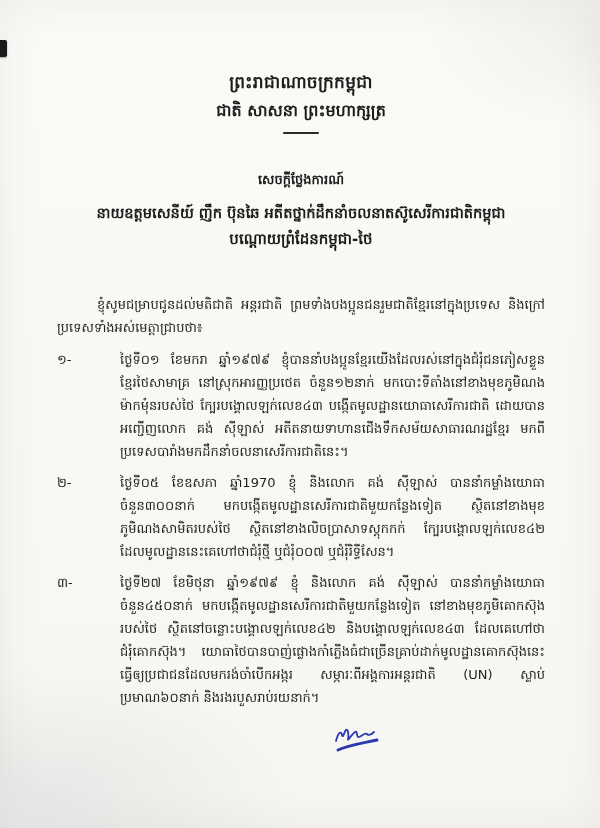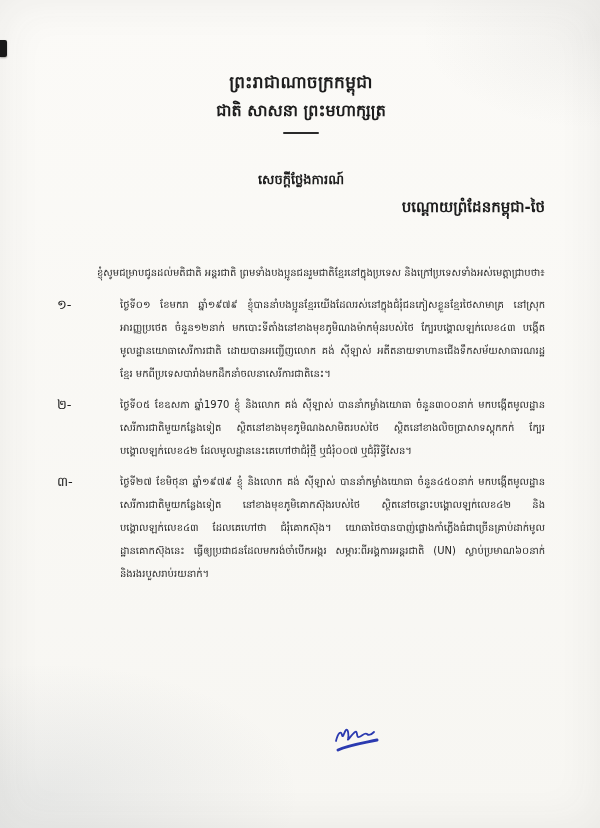--- a/index.html
+++ b/index.html
@@ -21,22 +21,22 @@
   .kh{font-family:"DejaVu Sans",sans-serif;}
   .center{text-align:center;}
   .hdr1{font-size:17px;font-weight:bold;line-height:25px;letter-spacing:0.3px;}
   .hdr2{font-size:16px;font-weight:bold;line-height:25px;margin-top:3px;}
   .divider{
     width:36px;height:0;border-bottom:2.5px solid #2a2a2a;
     margin:9px auto 0 auto;border-radius:2px;
   }
   .title-main{font-size:13px;font-weight:bold;line-height:25px;margin-top:33px;}
   .title-sub1{font-size:14.6px;font-weight:bold;line-height:23px;margin-top:9px;}
-  .title-sub2{font-size:15px;font-weight:bold;line-height:23px;margin-top:4px;text-align:right;}
-  .body-text{font-size:10px;line-height:23px;text-align:justify;color:#1e1e1e;}
+  .title-sub2{font-size:15px;font-weight:bold;line-height:23px;margin-top:4px;}
+  .body-text{font-size:13px;line-height:23px;text-align:justify;color:#1e1e1e;}
   .para-indent{text-indent:40px;}
   .intro{margin-top:42px;}
   .para2{margin-top:15px;}
   .list{margin-top:9px;}
   .item{display:flex;margin-top:8px;}
   .item-num{flex:0 0 27px;font-size:13px;line-height:23px;}
   .item-text{flex:1;margin-left:36px;}
   .scan-mark{
     position:absolute;left:0;top:40px;width:7px;height:17px;
     background:#181818;border-radius:0 2px 2px 0;
@@ -52,20 +52,21 @@
 
 <div class="page">
 
   <div class="scan-mark"></div>
 
   <div class="center hdr1 kh">ព្រះរាជាណាចក្រកម្ពុជា</div>
   <div class="center hdr2 kh">ជាតិ សាសនា ព្រះមហាក្សត្រ</div>
   <div class="divider"></div>
 
   <div class="center title-main kh">សេចក្តីថ្លែងការណ៍</div>
+  <div class="center title-sub1 kh">នាយឧត្តមសេនីយ៍ ញឹក ប៊ុនឆៃ អតីតថ្នាក់ដឹកនាំចលនាតស៊ូសេរីការជាតិកម្ពុជា</div>
   <div class="center title-sub2 kh">បណ្ដោយព្រំដែនកម្ពុជា-ថៃ</div>
 
   <div class="body-text para-indent intro kh">ខ្ញុំសូមជម្រាបជូនដល់មតិជាតិ អន្តរជាតិ ព្រមទាំងបងប្អូនជនរួមជាតិខ្មែរនៅក្នុងប្រទេស និងក្រៅប្រទេសទាំងអស់មេត្តាជ្រាបថា៖</div>
 
   <div class="list">
     <div class="item">
       <div class="item-num kh">១-</div>
       <div class="item-text body-text kh">ថ្ងៃទី០១ ខែមករា ឆ្នាំ១៩៧៩ ខ្ញុំបាននាំបងប្អូនខ្មែរយើងដែលរស់នៅក្នុងជំរុំជនភៀសខ្លួនខ្មែរថៃសាមាគ្រ នៅស្រុកអារញ្ញប្រថេត ចំនួន១២នាក់ មកបោះទីតាំងនៅខាងមុខភូមិណងម៉ាកមុំនរបស់ថៃ ក្បែរបង្គោលឡក់លេខ៤៣ បង្កើតមូលដ្ឋានយោធាសេរីការជាតិ ដោយបានអញ្ជើញលោក គង់ ស៊ីឡាស់ អតីតនាយទាហានជើងទឹកសម័យសាធារណរដ្ឋខ្មែរ មកពីប្រទេសបារាំងមកដឹកនាំចលនាសេរីការជាតិនេះ។</div>
     </div>
     <div class="item">

